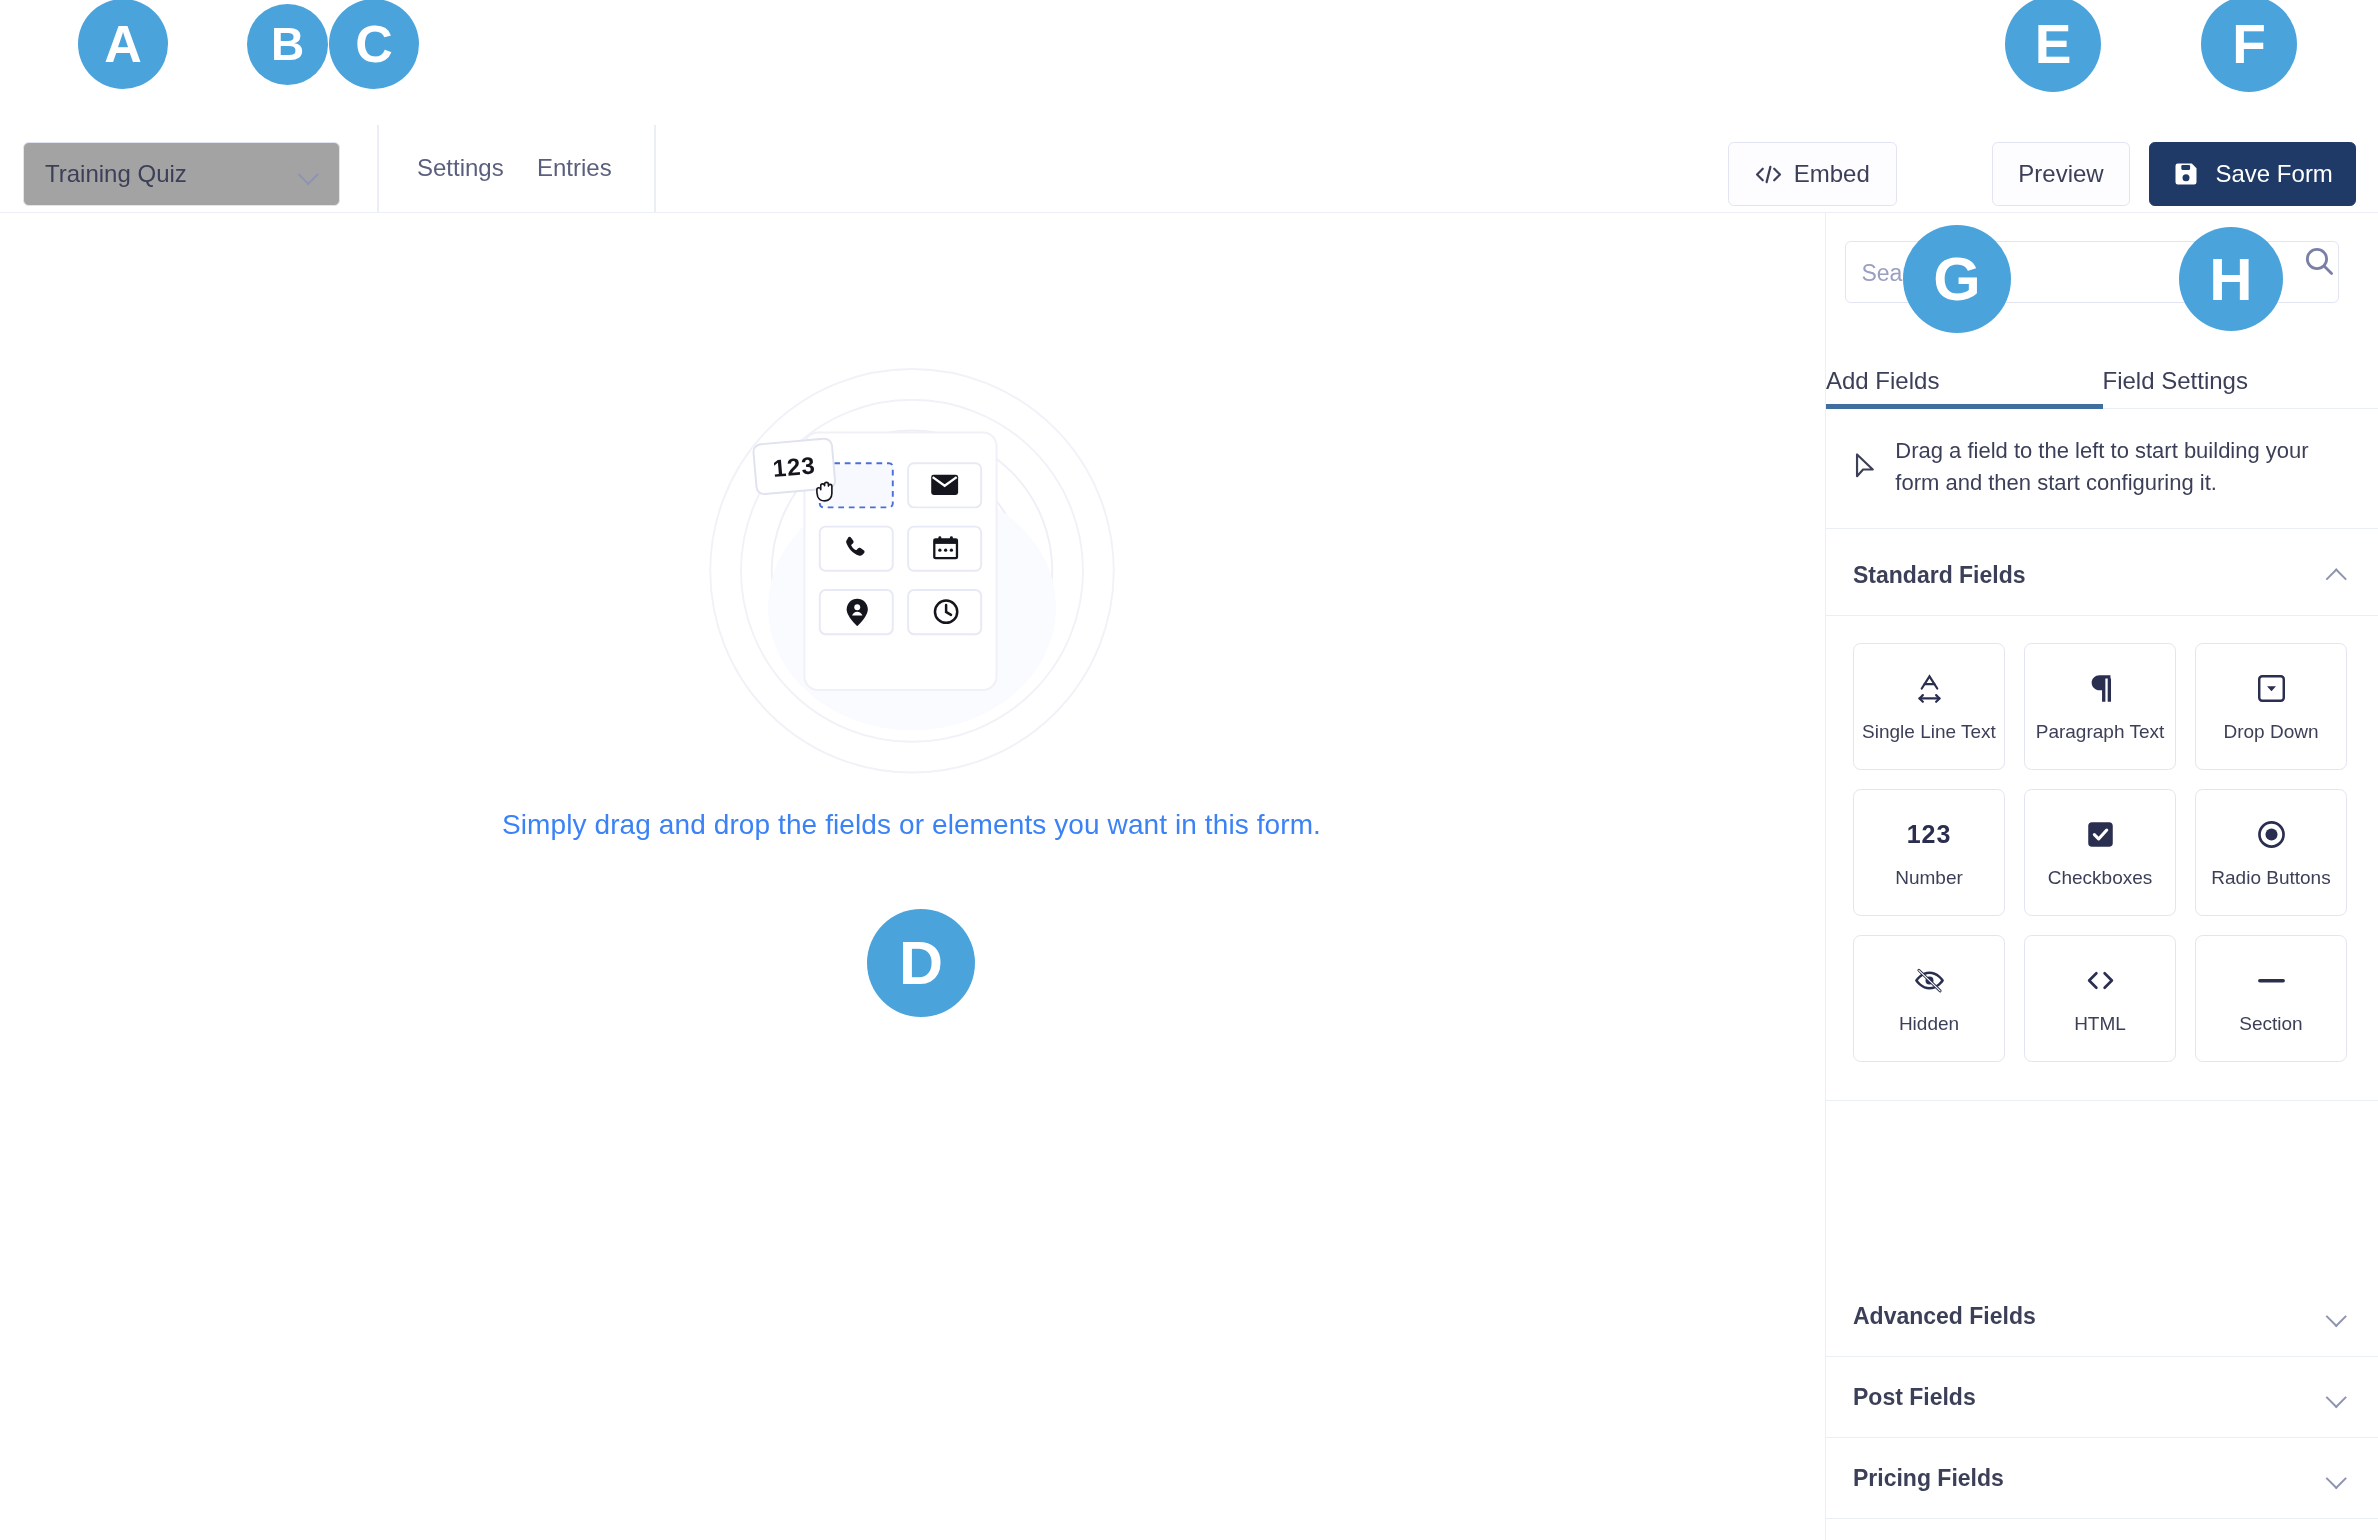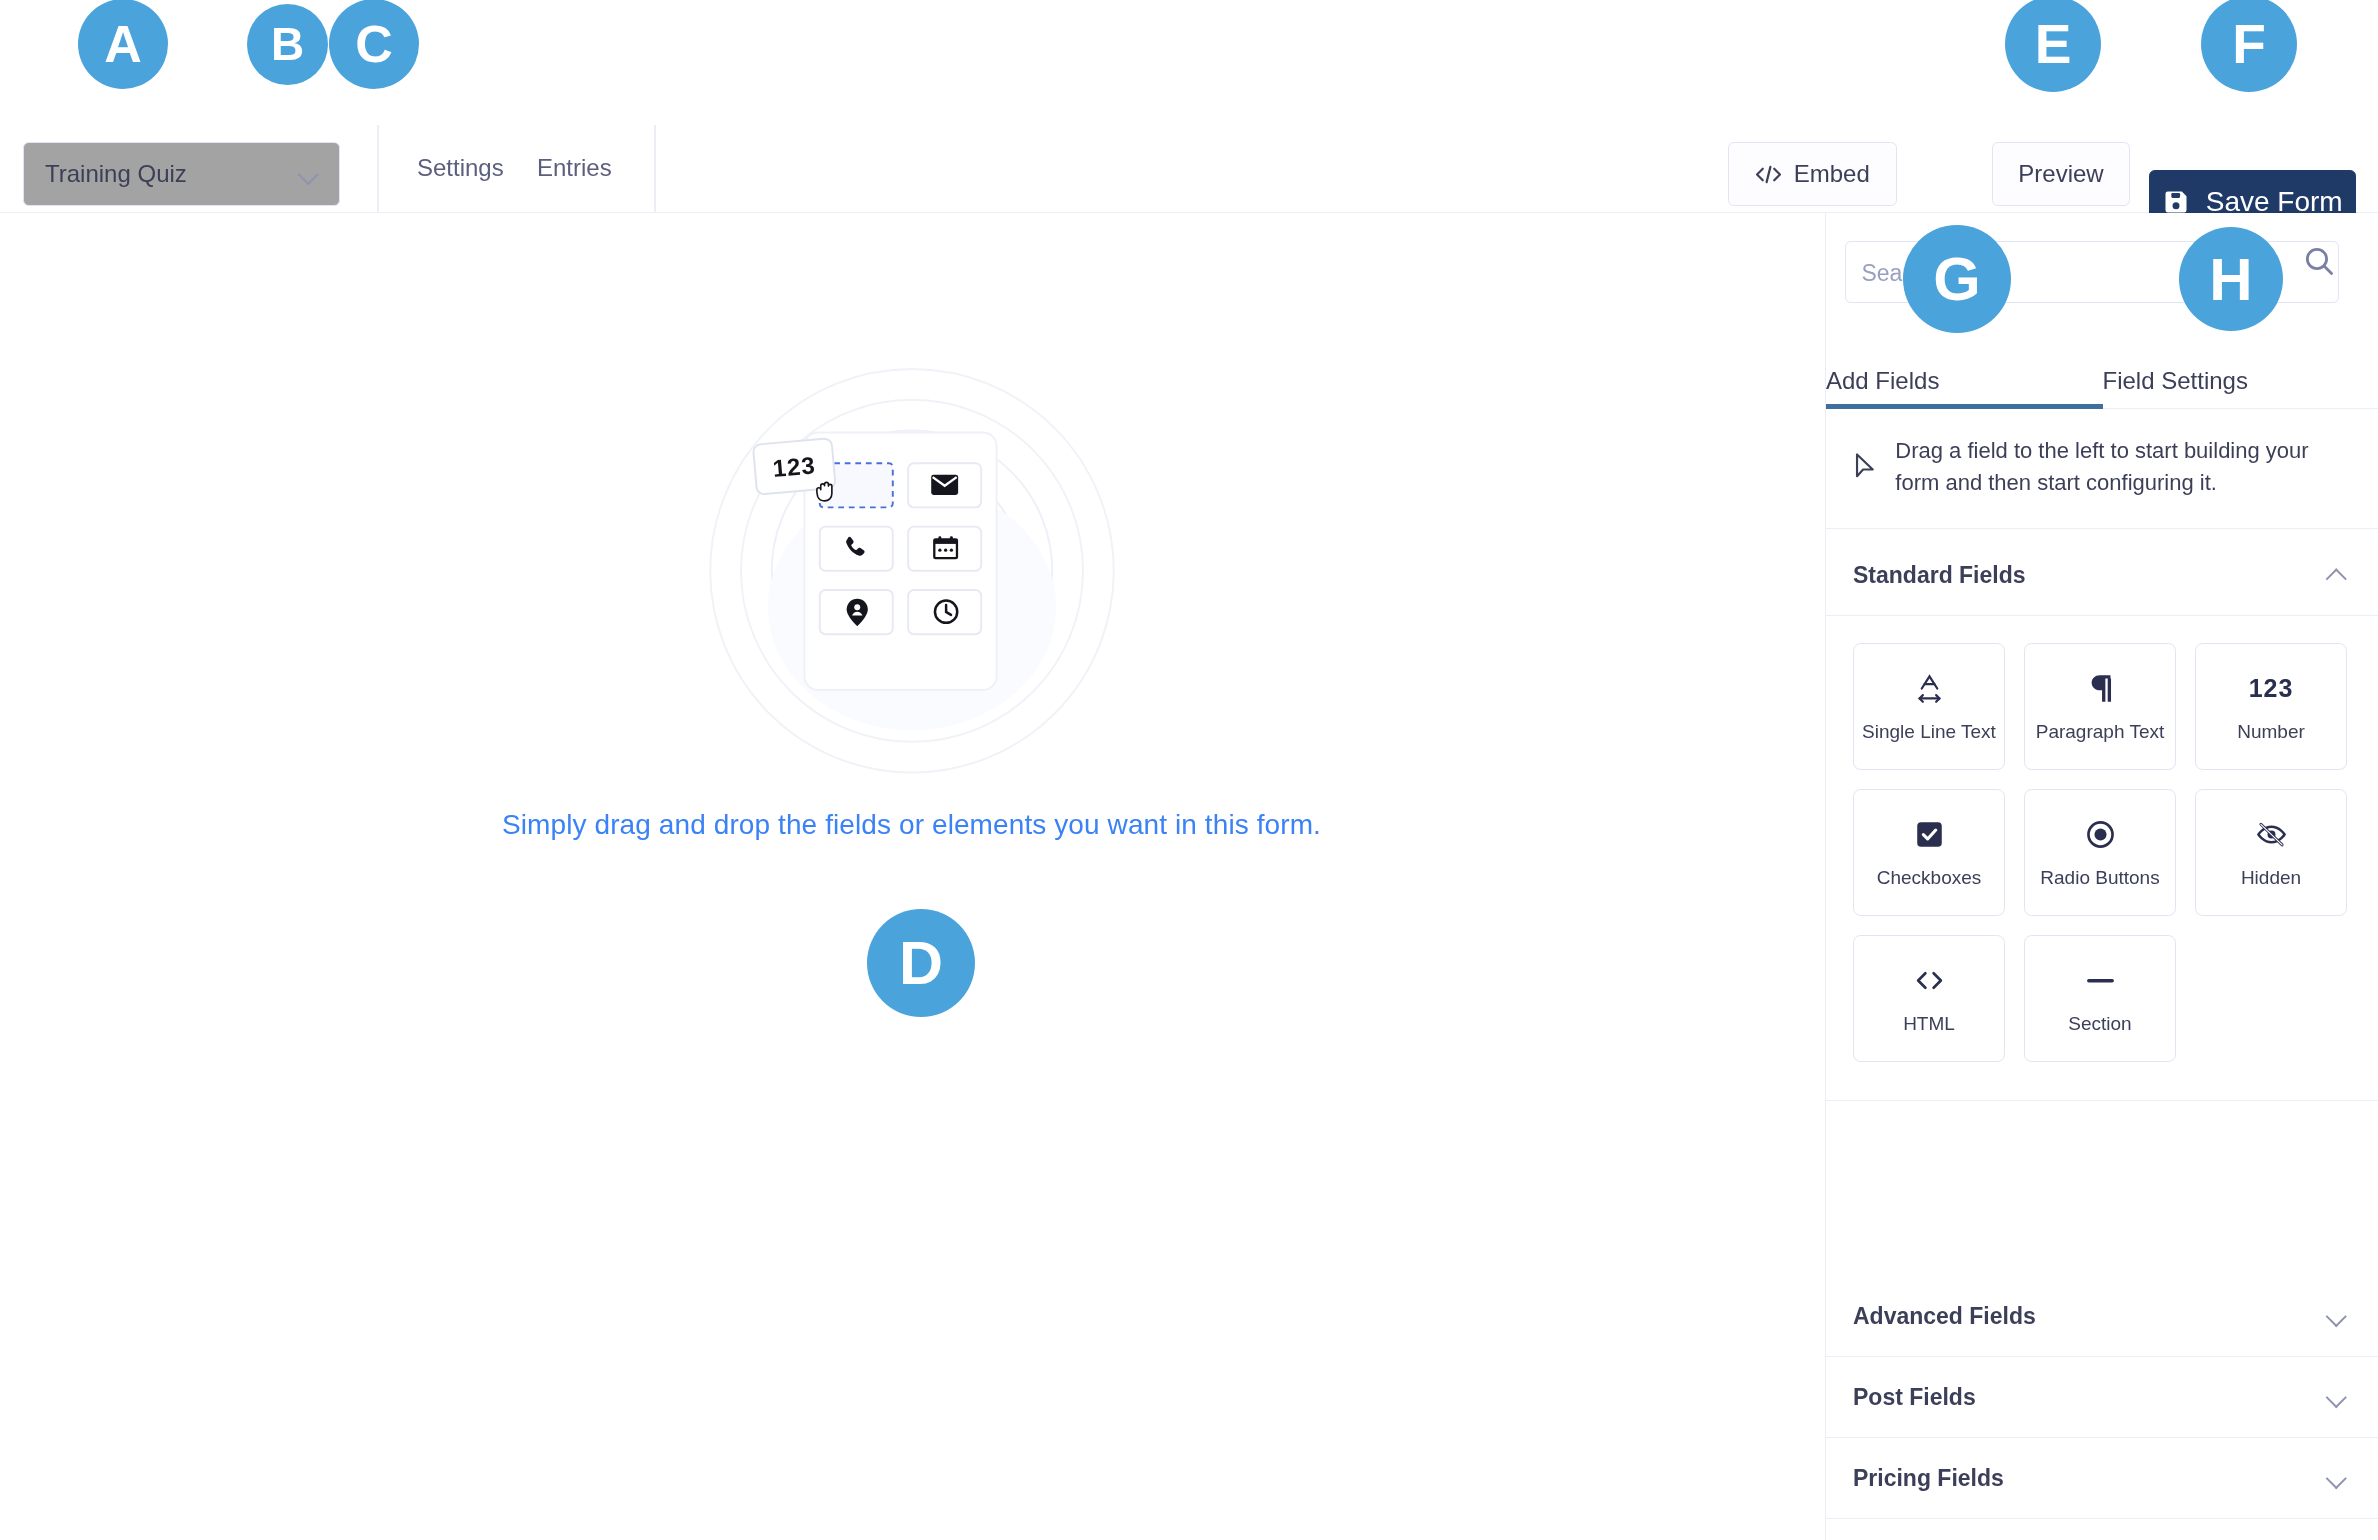--- a/index.html
+++ b/index.html
@@ -66,21 +66,21 @@
     cursor:pointer;
     padding:0 23px;
   }
   #btn-embed{left:1715px;width:169px;margin-left:13px;}
   #btn-preview{left:1992px;width:138px;}
   #btn-save{
     position:absolute;top:142px;left:2149px;width:207px;height:64px;
     background:#1f3a66;border:1px solid #1f3a66;border-radius:5.8px;
     box-sizing:border-box;
     display:flex;align-items:center;justify-content:center;gap:15.4px;
-    font-size:28px;color:#ffffff;cursor:pointer;margin-top:28px;
+    font-size:24px;color:#ffffff;cursor:pointer;
   }
   .icon{display:inline-block;line-height:0;}
 
   
   #form-canvas{
     position:absolute;left:0;top:213px;width:1823px;height:1328px;
     background:#ffffff;
   }
   #empty-state{
     position:absolute;left:0;top:0;width:1823px;
@@ -347,20 +347,29 @@
 
       <div class="field-card">
         <span class="fc-icon">
           <svg width="25" height="31" viewBox="0 0 22 28" fill="#2b2f4f">
             <path d="M20 2H10.2C6.2 2 3 5 3 8.8s3.2 6.8 7.2 6.8h2.2V26h3V5h2.1v21h3V5H20z"></path>
           </svg>
         </span>
         <span class="fc-label">Paragraph Text</span>
       </div>
 
+      <div class="field-card">
+        <span class="fc-icon">
+          <svg width="29" height="29" viewBox="0 0 26 26" fill="none">
+            <rect x="2" y="2" width="22" height="22" rx="2.6" stroke="#2b2f4f" stroke-width="2.2"></rect>
+            <path d="M9 11 L13 15.5 L17 11 Z" fill="#2b2f4f"></path>
+          </svg>
+        </span>
+        <span class="fc-label">Drop Down</span>
+      </div>
 
       <div class="field-card">
         <span class="fc-icon num-icon">123</span>
         <span class="fc-label">Number</span>
       </div>
 
       <div class="field-card">
         <span class="fc-icon">
           <svg width="29" height="29" viewBox="0 0 26 26">
             <rect x="2" y="2" width="22" height="22" rx="3.4" fill="#2b2f4f"></rect>

